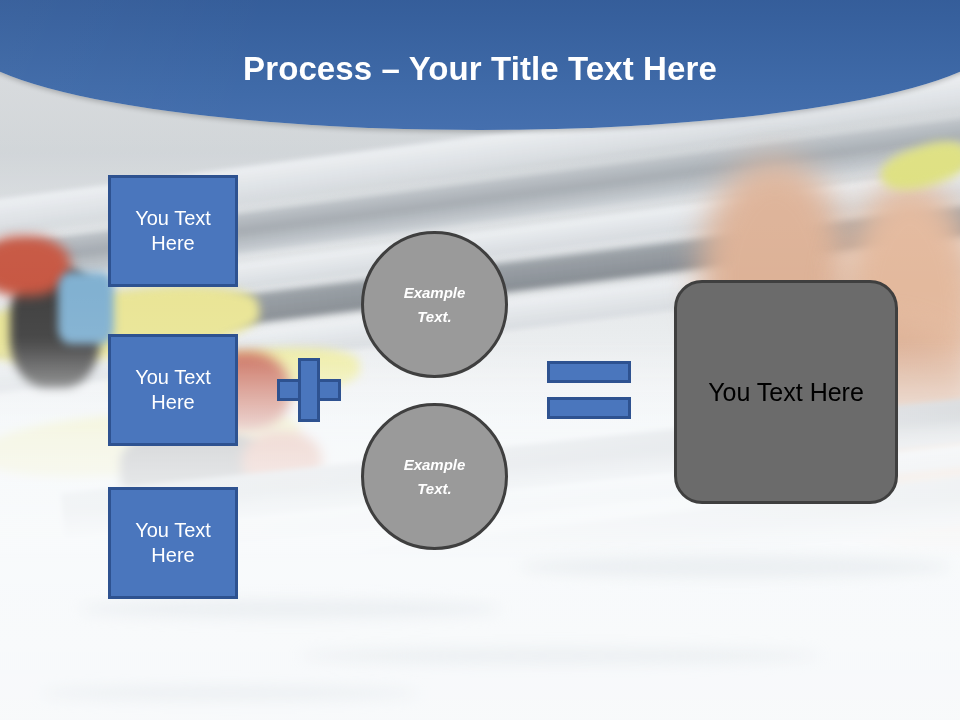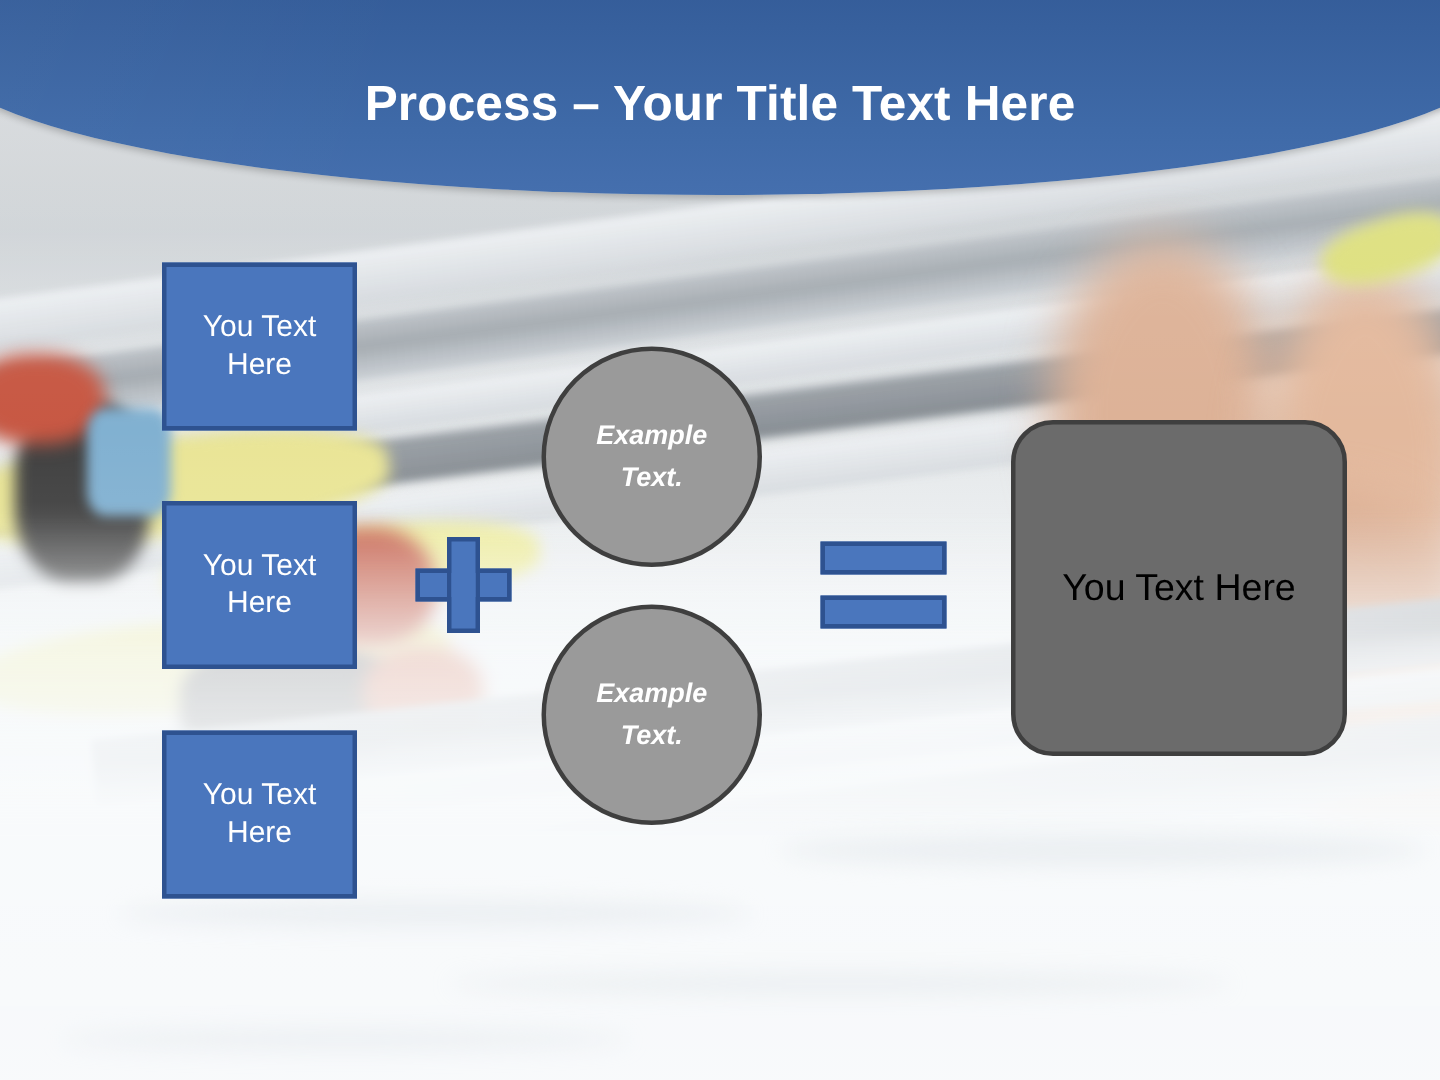--- a/index.html
+++ b/index.html
@@ -168,21 +168,21 @@
   
   .circle {
     position:absolute;
     width:147px; height:147px;
     border-radius:50%;
     background:#9a9a9a;
     border:3px solid #3f3f3f;
     display:flex; flex-direction:column; align-items:center; justify-content:center;
     text-align:center;
     color:#ffffff;
-    font-size:18px;
+    font-size:15px;
     font-weight:bold;
     font-style:italic;
     line-height:1.55;
   }
   #circle1 { left:361px; top:231px; }
   #circle2 { left:361px; top:403px; }
 
   
   .equals { position:absolute; left:547px; top:361px; width:84px; height:58px; }
   .equals span {

